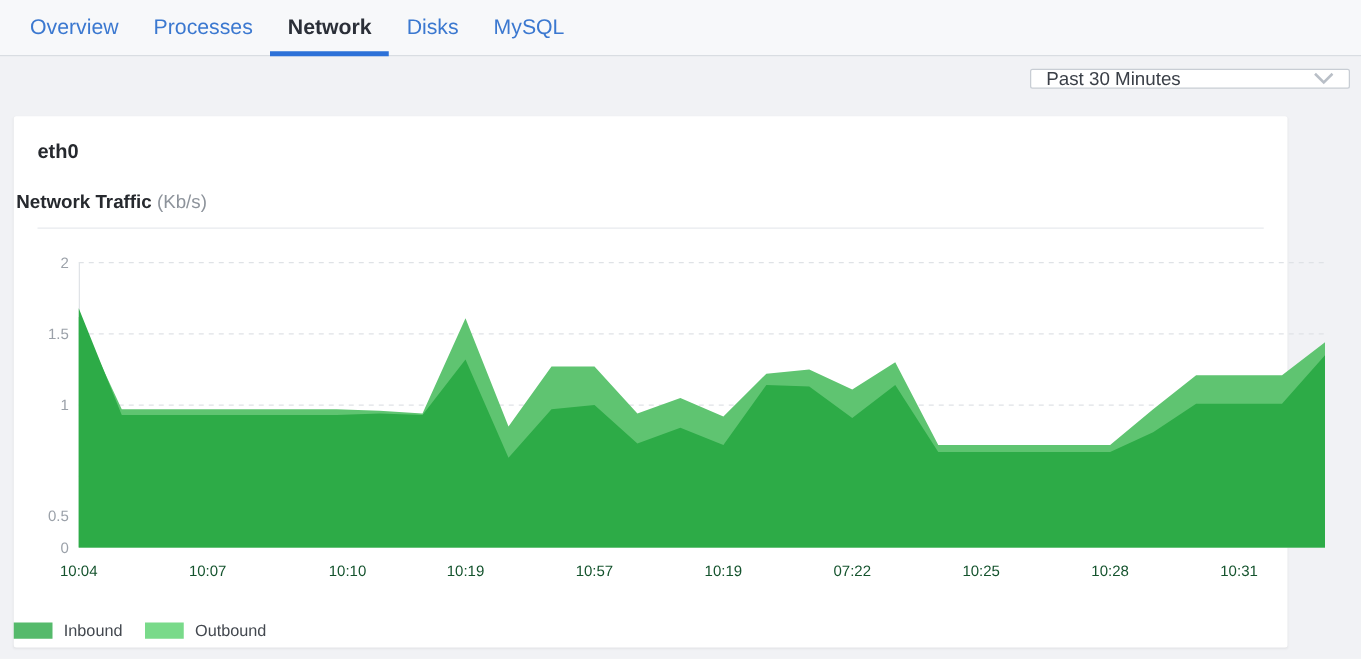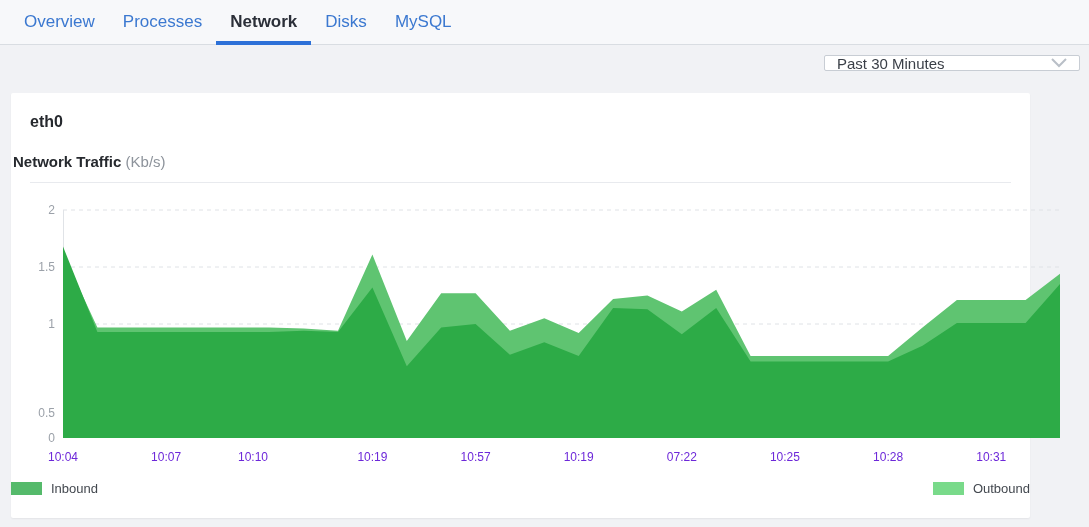--- a/index.html
+++ b/index.html
@@ -32,25 +32,25 @@
   .chart-heading .u { font-weight:normal; color:#8d939b; }
   .heading-divider { position:absolute; left:19px; right:19px; top:89px;
     height:1px; background:#e8eaee; }
 
   
   .chart-area { position:absolute; left:52px; top:117px; width:997px; height:228px; }
   .chart-area svg { display:block; overflow:visible; }
   .ytick { position:absolute; right:1005px; transform:translateY(-50%);
     font-size:12px; color:#9ba1a9; white-space:nowrap; }
   .xtick { position:absolute; top:240px; transform:translateX(-50%);
-    font-size:12px; color:#6d28d9; white-space:nowrap; }
+    font-size:12px; color:#14532d; white-space:nowrap; }
 
   
-  .legend { position:absolute; left:0; right:0; top:388px; display:flex;
-    justify-content:space-between; gap:18px; }
+  .legend { position:absolute; left:0; right:0; top:404px; display:flex;
+    justify-content:flex-start; gap:18px; }
   .legend-item { display:flex; align-items:center; gap:9px; cursor:pointer; }
   .legend-swatch { width:31px; height:13px; }
   .legend-label { font-size:13px; color:#43484f; }
 </style>
 </head>
 <body>
 
 <nav class="tabbar" id="tab-list">
     <div class="tab">Overview</div>
     <div class="tab">Processes</div>
@@ -87,21 +87,21 @@
         <polygon points="0.0,43.3 34.4,117.4 68.8,117.4 103.1,117.4 137.5,117.4 171.9,117.4 206.3,117.4 240.7,118.6 275.0,120.8 309.4,44.5 343.8,131.1 378.2,83.2 412.6,83.2 446.9,120.8 481.3,108.3 515.7,123.1 550.1,88.9 584.4,85.5 618.8,101.5 653.2,79.8 687.6,145.9 722.0,145.9 756.3,145.9 790.7,145.9 825.1,145.9 859.5,117.4 893.9,90.1 928.2,90.1 962.6,90.1 997.0,63.8 997,228 0,228" fill="#5fc471"></polygon>
         <polygon points="0.0,36.5 34.4,122.0 68.8,122.0 103.1,122.0 137.5,122.0 171.9,122.0 206.3,122.0 240.7,120.8 275.0,122.0 309.4,77.5 343.8,156.2 378.2,117.4 412.6,114.0 446.9,144.8 481.3,132.2 515.7,145.9 550.1,98.0 584.4,99.2 618.8,124.3 653.2,98.0 687.6,151.6 722.0,151.6 756.3,151.6 790.7,151.6 825.1,151.6 859.5,135.7 893.9,112.9 928.2,112.9 962.6,112.9 997.0,74.1 997,228 0,228" fill="#2dab47"></polygon>
       </svg>
   <div class="ytick" style="top: 228px;">0</div>
       <div class="ytick" style="top: 171px; margin-top: 32px;">0.5</div>
       <div class="ytick" style="top: 114px;">1</div>
       <div class="ytick" style="top: 57px;">1.5</div>
       <div class="ytick" style="top: 0px;">2</div>
       <div class="xtick" style="left: 0px;">10:04</div>
       <div class="xtick" style="left: 103.138px; text-align: right;">10:07</div>
-      <div class="xtick" style="left: 190px;">10:10</div>
+      <div class="xtick" style="left: 215px;">10:10</div>
       <div class="xtick" style="left: 309.414px;">10:19</div>
       <div class="xtick" style="left: 412.552px;">10:57</div>
       <div class="xtick" style="left: 515.69px;">10:19</div>
       <div class="xtick" style="left: 618.828px;">07:22</div>
       <div class="xtick" style="left: 721.966px; text-align: right;">10:25</div>
       <div class="xtick" style="left: 825.103px;">10:28</div>
       <div class="xtick" style="left: 928.241px;">10:31</div>
     </div>
 
   <div class="legend" id="legend">

